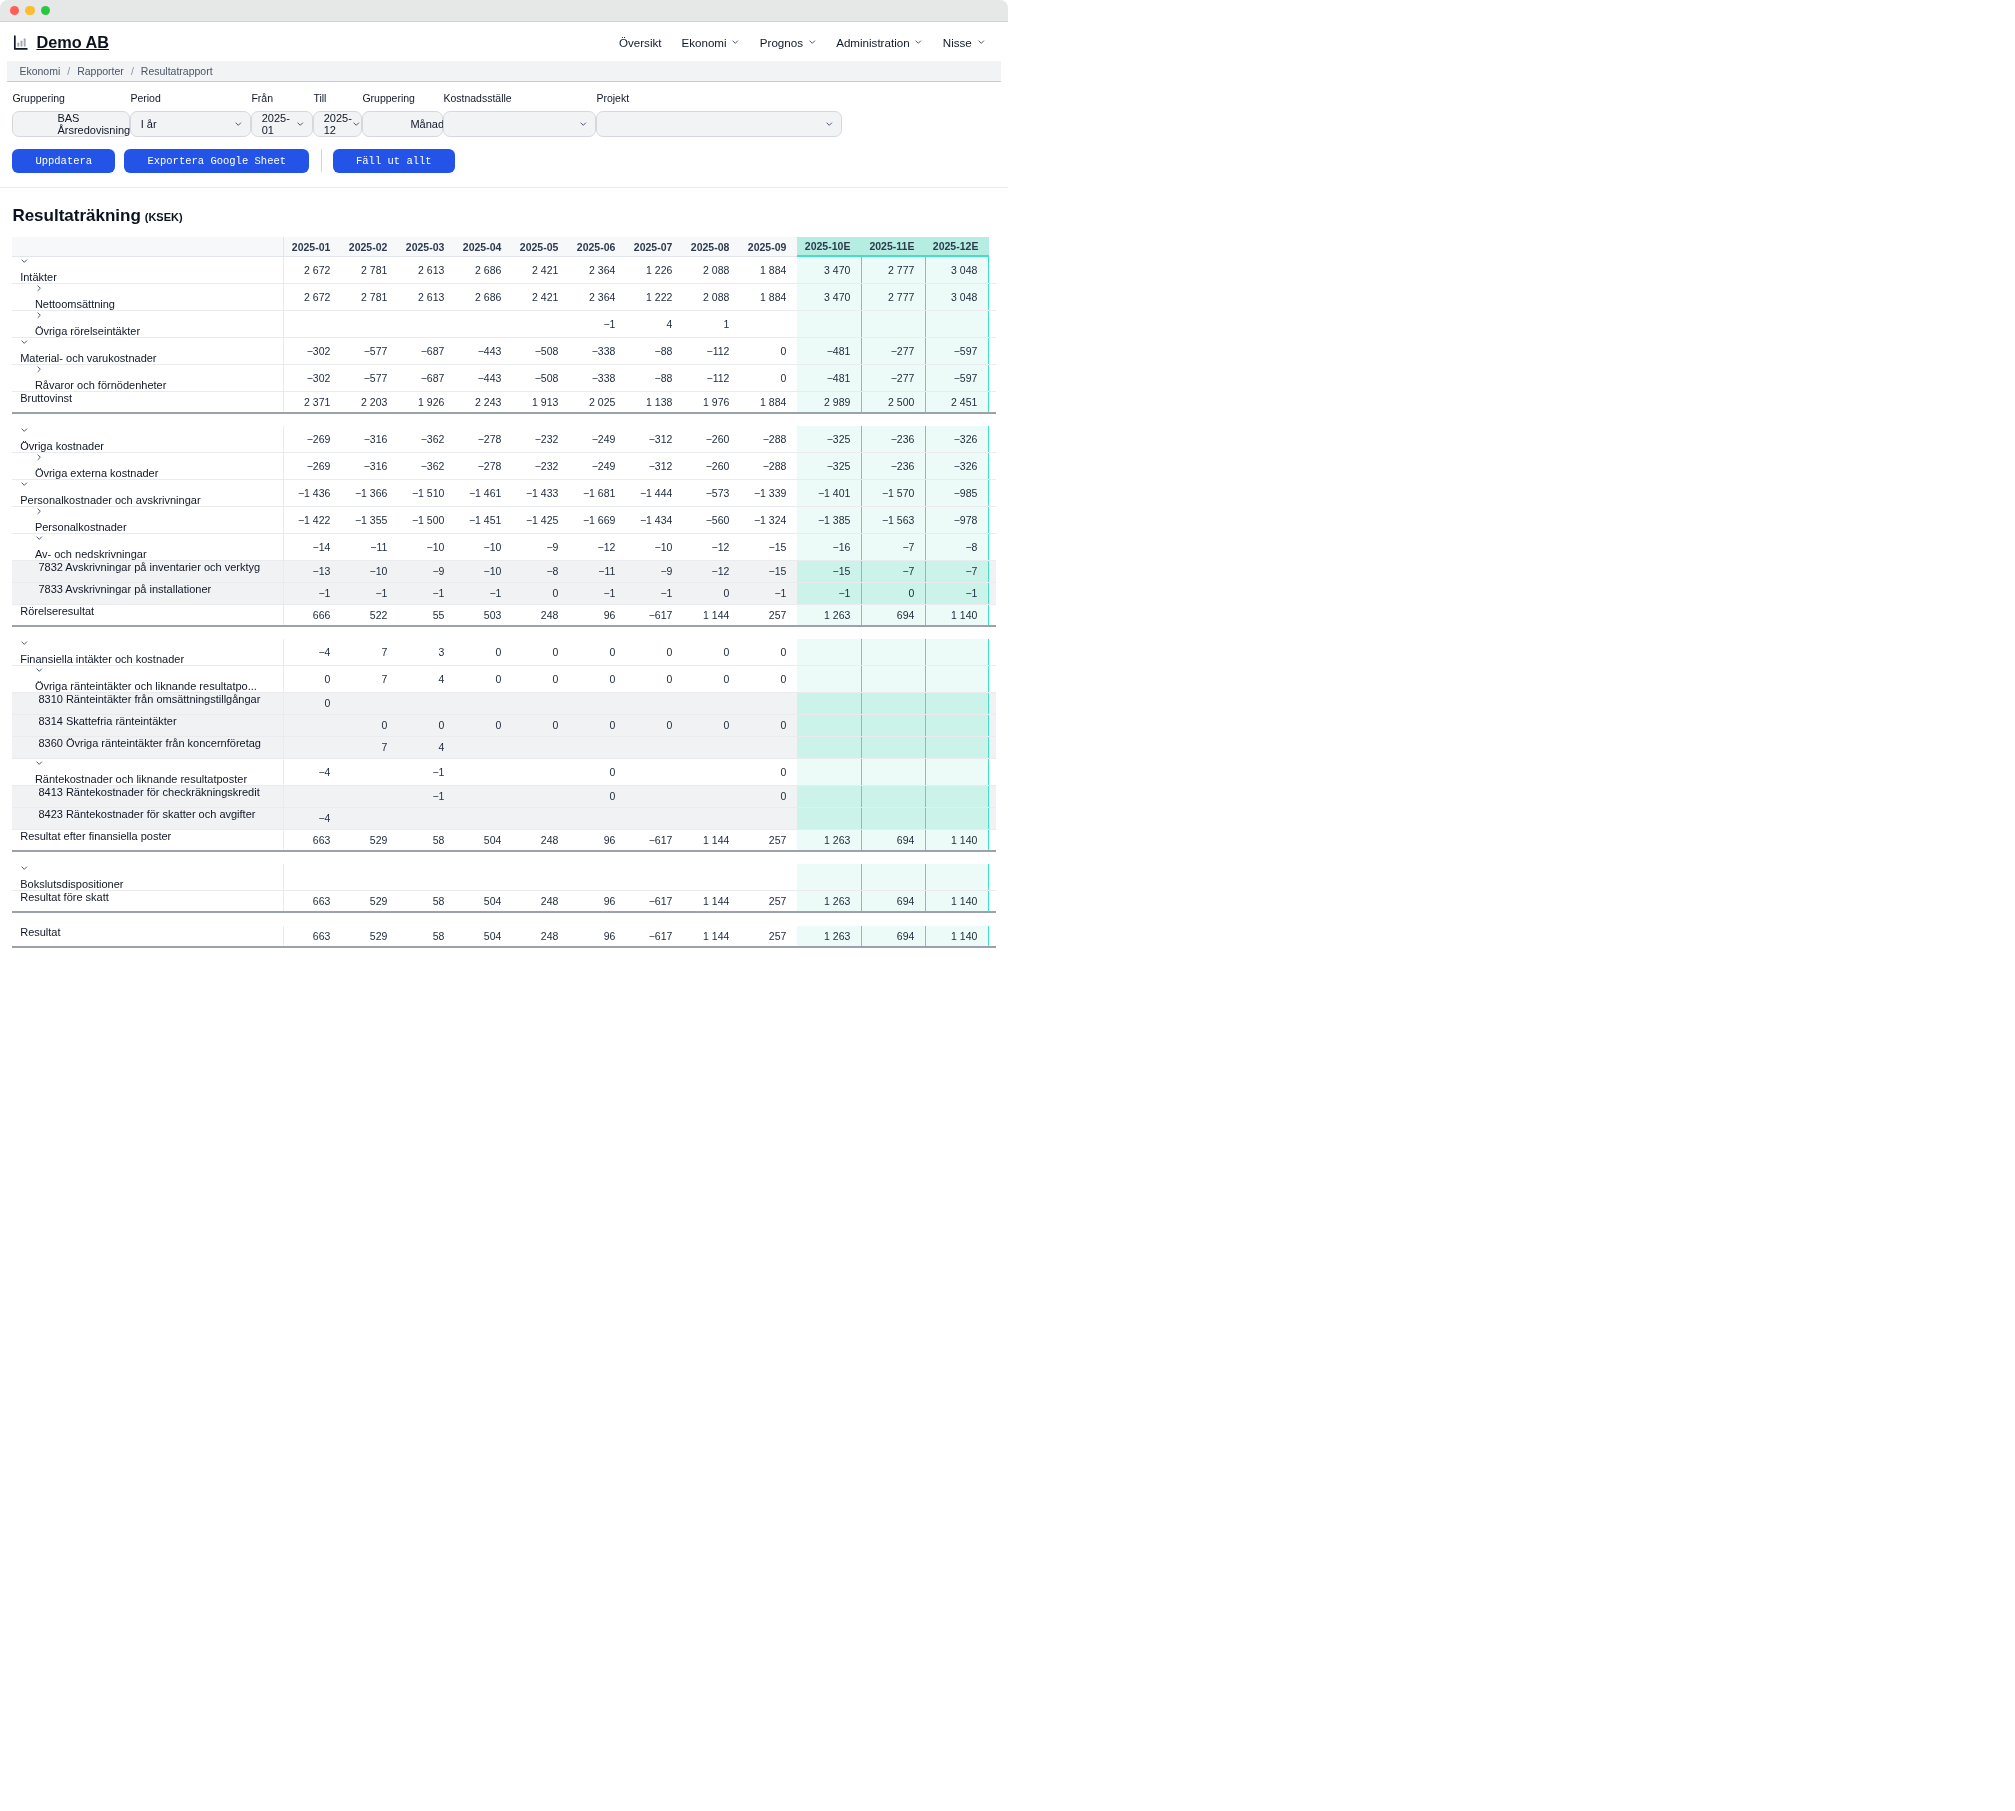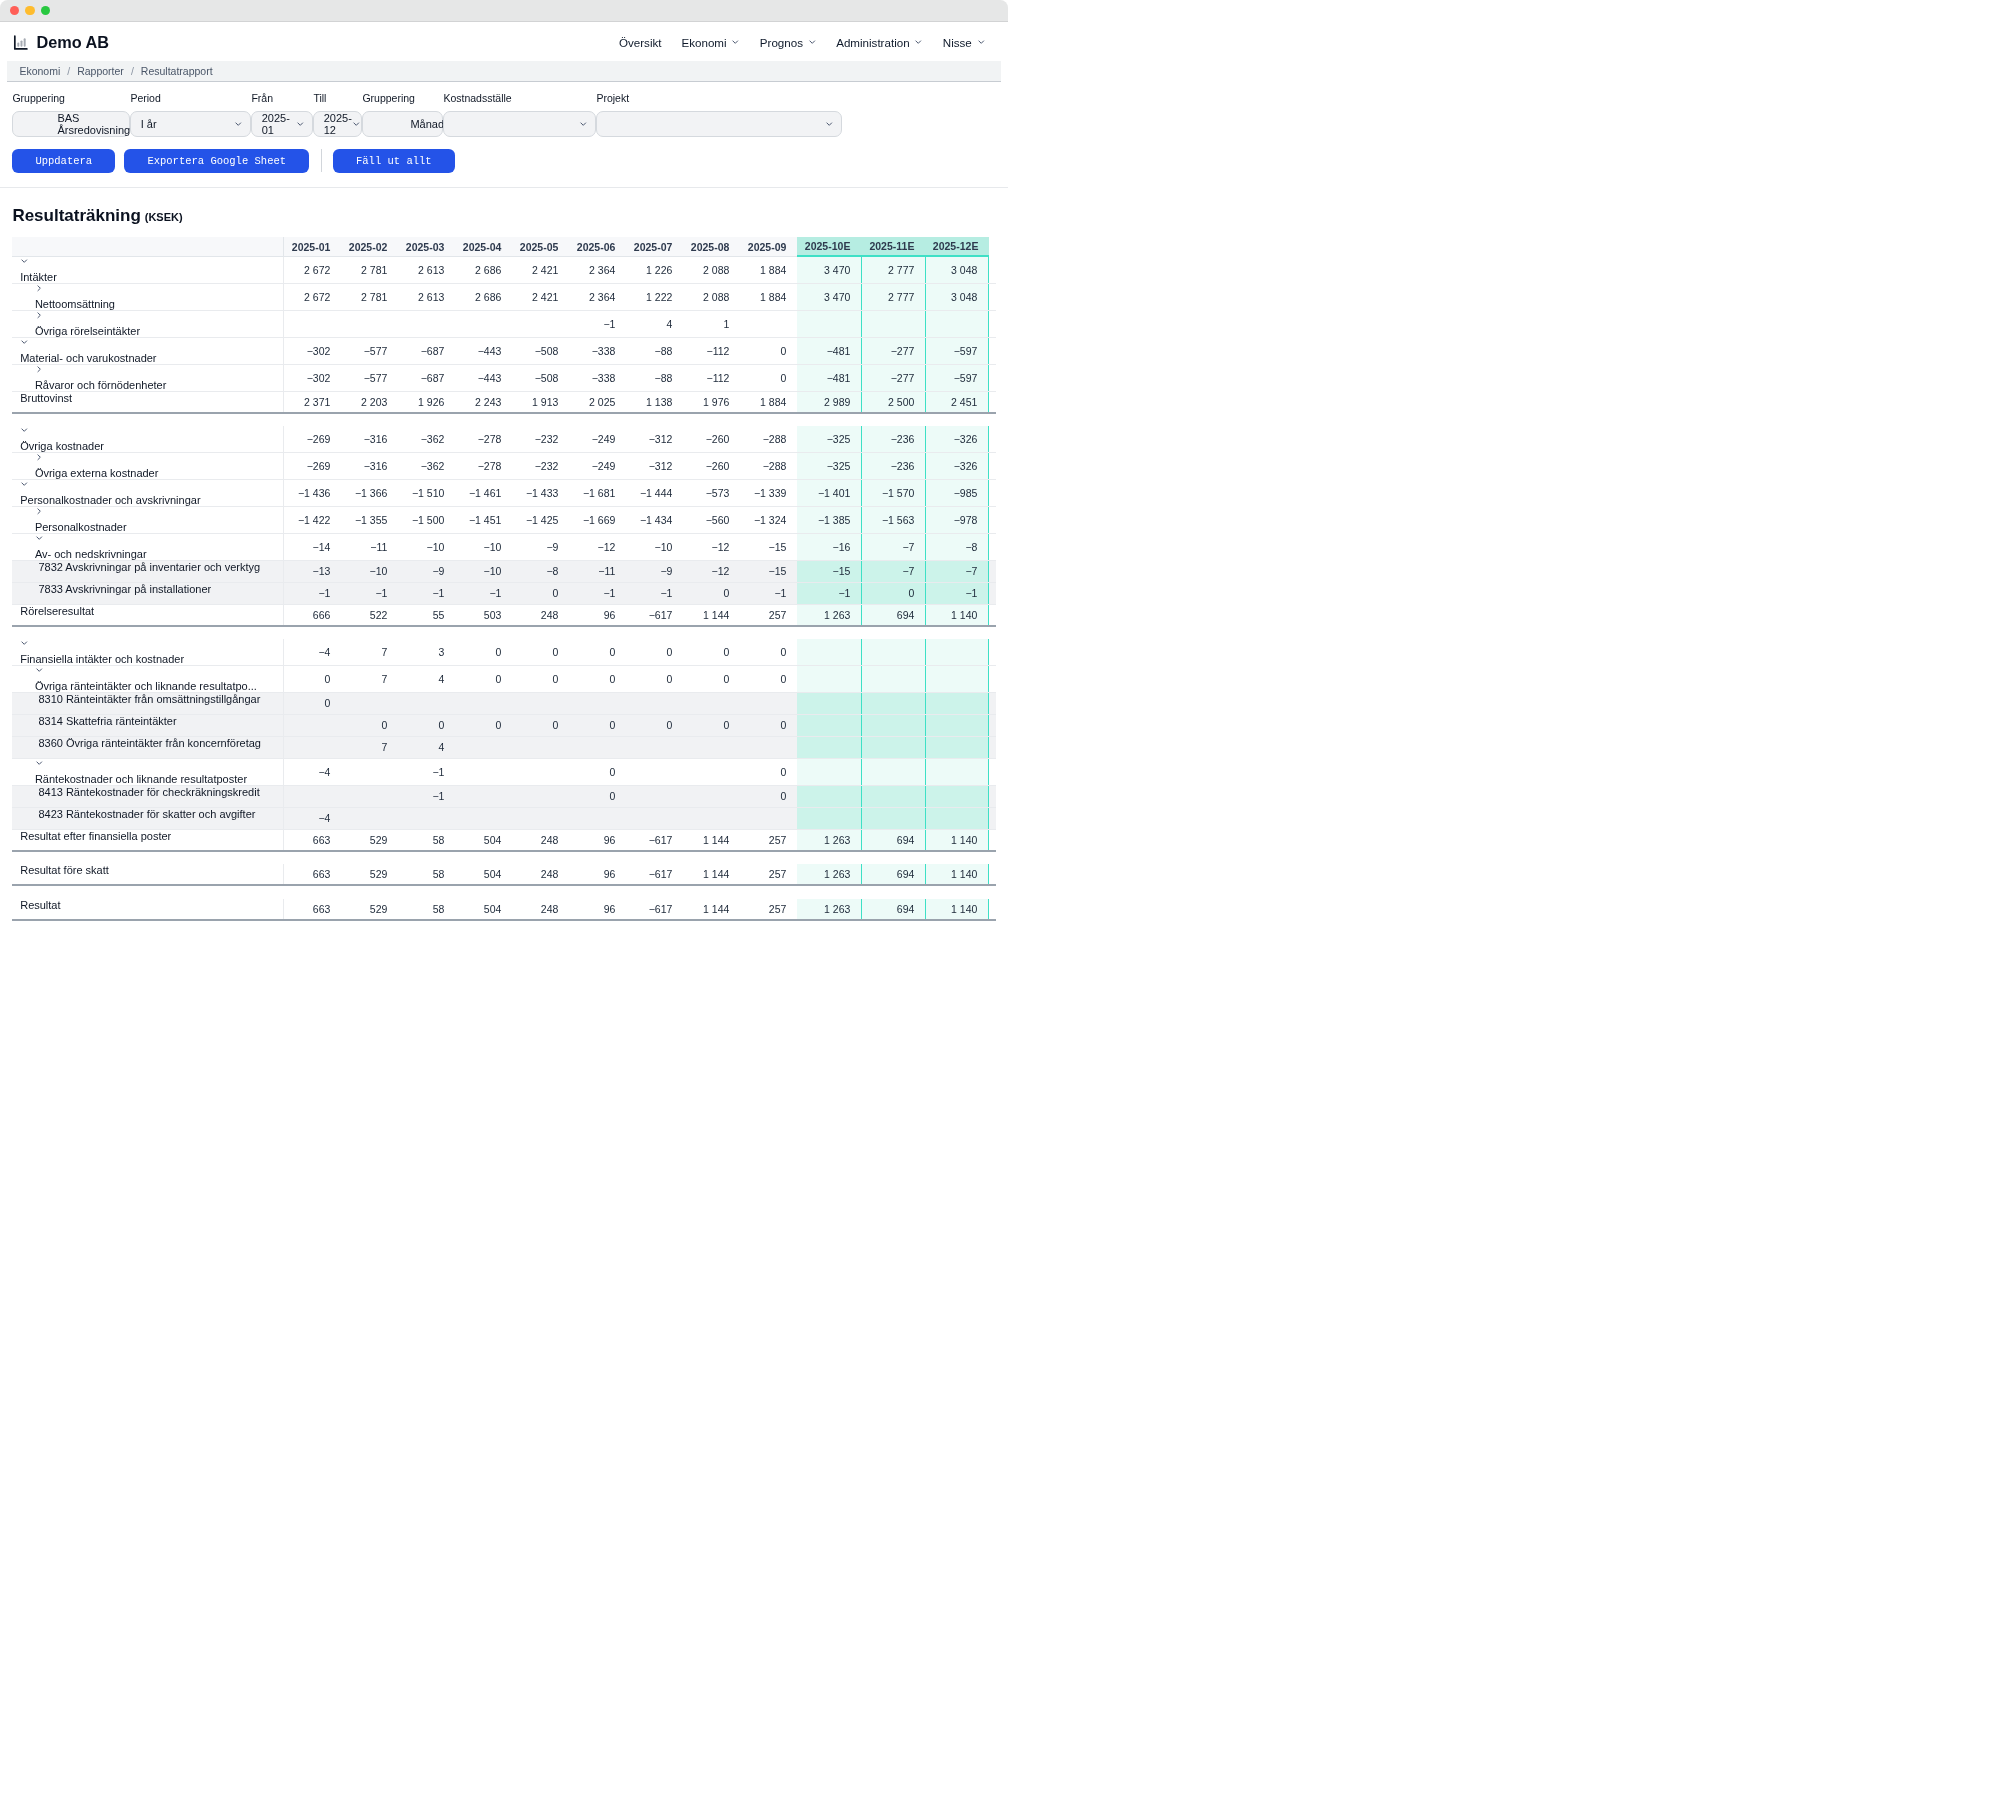--- a/index.html
+++ b/index.html
@@ -14,21 +14,21 @@
   .titlebar{
     height:22px;background:#e6e7e7;border-bottom:0.8px solid #d2d3d4;
     border-radius:7.8px 7.8px 0 0;display:flex;align-items:center;
     padding-left:10px;gap:6.2px;
   }
   .tl{width:9.3px;height:9.3px;border-radius:50%;}
   .tl.red{background:#ff5f57}.tl.yellow{background:#febc2e}.tl.green{background:#28c840}
 
   
   .app-header{display:flex;justify-content:space-between;align-items:center;padding:11px 23px 9.3px 12.4px;}
-  .brand{display:flex;align-items:center;gap:7px;font-size:16.3px;font-weight:700;color:#0b1220;}
+  .brand{display:flex;align-items:center;gap:7px;font-size:16.3px;font-weight:700;color:#0b1220;text-decoration:underline;}
   .brand svg{display:block;}
   .nav{display:flex;gap:20px;align-items:center;}
   .nav-item{display:flex;align-items:center;gap:4.7px;font-size:11.6px;font-weight:500;color:#0f1a2b;cursor:pointer;}
   .chev svg{display:block;}
   .chev.right svg{transform:rotate(-90deg);}
 
   
   .breadcrumb{
     margin:0 7px;background:#f1f3f4;border-bottom:1.6px solid #c7ccd2;
     height:21px;display:flex;align-items:center;padding:0 12.4px;gap:7px;
@@ -724,20 +724,42 @@
       <div class="c-val">248</div>
       <div class="c-val">96</div>
       <div class="c-val">−617</div>
       <div class="c-val">1 144</div>
       <div class="c-val">257</div>
       <div class="c-val est">1 263</div>
       <div class="c-val est sep-l">694</div>
       <div class="c-val est sep-l sep-r">1 140</div>
     </div>
     <div class="tgap"></div>
+    <div class="trow row-group">
+      <div class="c-label lvl0 clickable">
+        <span class="chev down">
+          <svg width="8.5" height="8.5" viewBox="0 0 16 16" fill="none">
+            <path d="M3.5 5.5 L8 10 L12.5 5.5" stroke="#44516a" stroke-width="1.8" stroke-linecap="round" stroke-linejoin="round"></path>
+          </svg>
+        </span>
+        <span>Bokslutsdispositioner</span>
+      </div>
+      <div class="c-val"></div>
+      <div class="c-val"></div>
+      <div class="c-val"></div>
+      <div class="c-val"></div>
+      <div class="c-val"></div>
+      <div class="c-val"></div>
+      <div class="c-val"></div>
+      <div class="c-val"></div>
+      <div class="c-val"></div>
+      <div class="c-val est"></div>
+      <div class="c-val est sep-l"></div>
+      <div class="c-val est sep-l sep-r"></div>
+    </div>
     <div class="trow row-total">
       <div class="c-label lvl0">
         <span>Resultat före skatt</span>
       </div>
       <div class="c-val">663</div>
       <div class="c-val">529</div>
       <div class="c-val">58</div>
       <div class="c-val">504</div>
       <div class="c-val">248</div>
       <div class="c-val">96</div>

